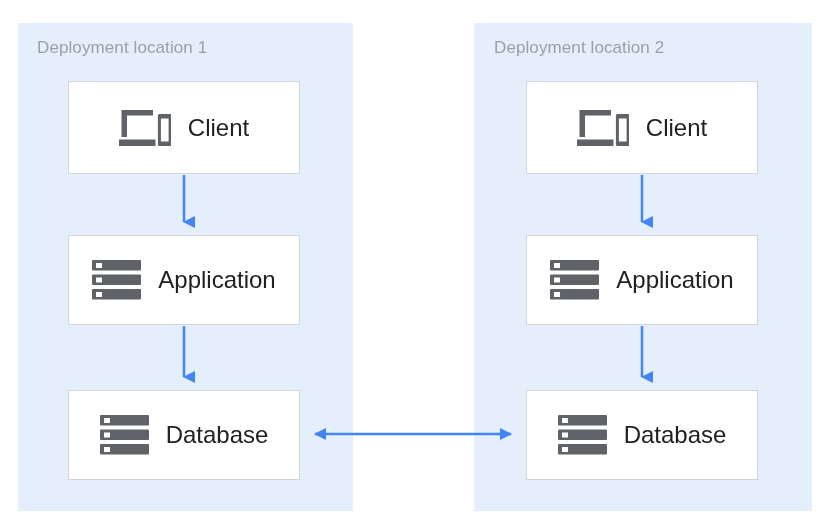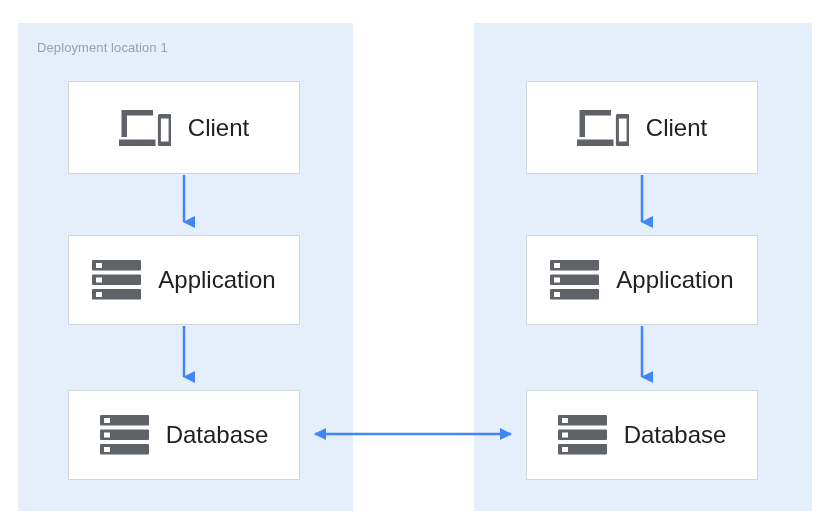--- a/index.html
+++ b/index.html
@@ -27,21 +27,21 @@
     position: absolute;
     background: #e4effb;
     box-sizing: border-box;
   }
   .panel-left  { left: 18px;  top: 23px; width: 335px; height: 488px; }
   .panel-right { left: 474px; top: 23px; width: 338px; height: 488px; }
 
   .panel-title {
     position: absolute;
     top: 37px;
-    font-size: 13px;
+    font-size: 17px;
     line-height: 22px;
     color: #9ba1a6;
     letter-spacing: 0.1px;
     white-space: nowrap;
   }
   .panel-title.left  { left: 37px; }
   .panel-title.right { left: 494px; }
 
   
   .node {
@@ -87,20 +87,21 @@
 </style>
 </head>
 <body>
 
 <div id="diagram">
 
   <div class="panel panel-left"></div>
   <div class="panel panel-right"></div>
 
   <div class="panel-title left">Deployment location 1</div>
+  <div class="panel-title right">Deployment location 2</div>
 
   <svg id="connectors" viewBox="0 0 834 524" xmlns="http://www.w3.org/2000/svg">
     <defs>
       <marker id="arrow-down" viewBox="0 0 12 12" refX="6" refY="11" markerWidth="12" markerHeight="12" orient="auto-start-reverse" markerUnits="userSpaceOnUse">
         <path d="M 0 0 L 12 0 L 6 12 Z" fill="#4285f4"></path>
       </marker>
       <marker id="arrow-right" viewBox="0 0 12 12" refX="11" refY="6" markerWidth="12" markerHeight="12" orient="auto" markerUnits="userSpaceOnUse">
         <path d="M 0 0 L 12 6 L 0 12 Z" fill="#4285f4"></path>
       </marker>
       <marker id="arrow-left" viewBox="0 0 12 12" refX="11" refY="6" markerWidth="12" markerHeight="12" orient="auto-start-reverse" markerUnits="userSpaceOnUse">

